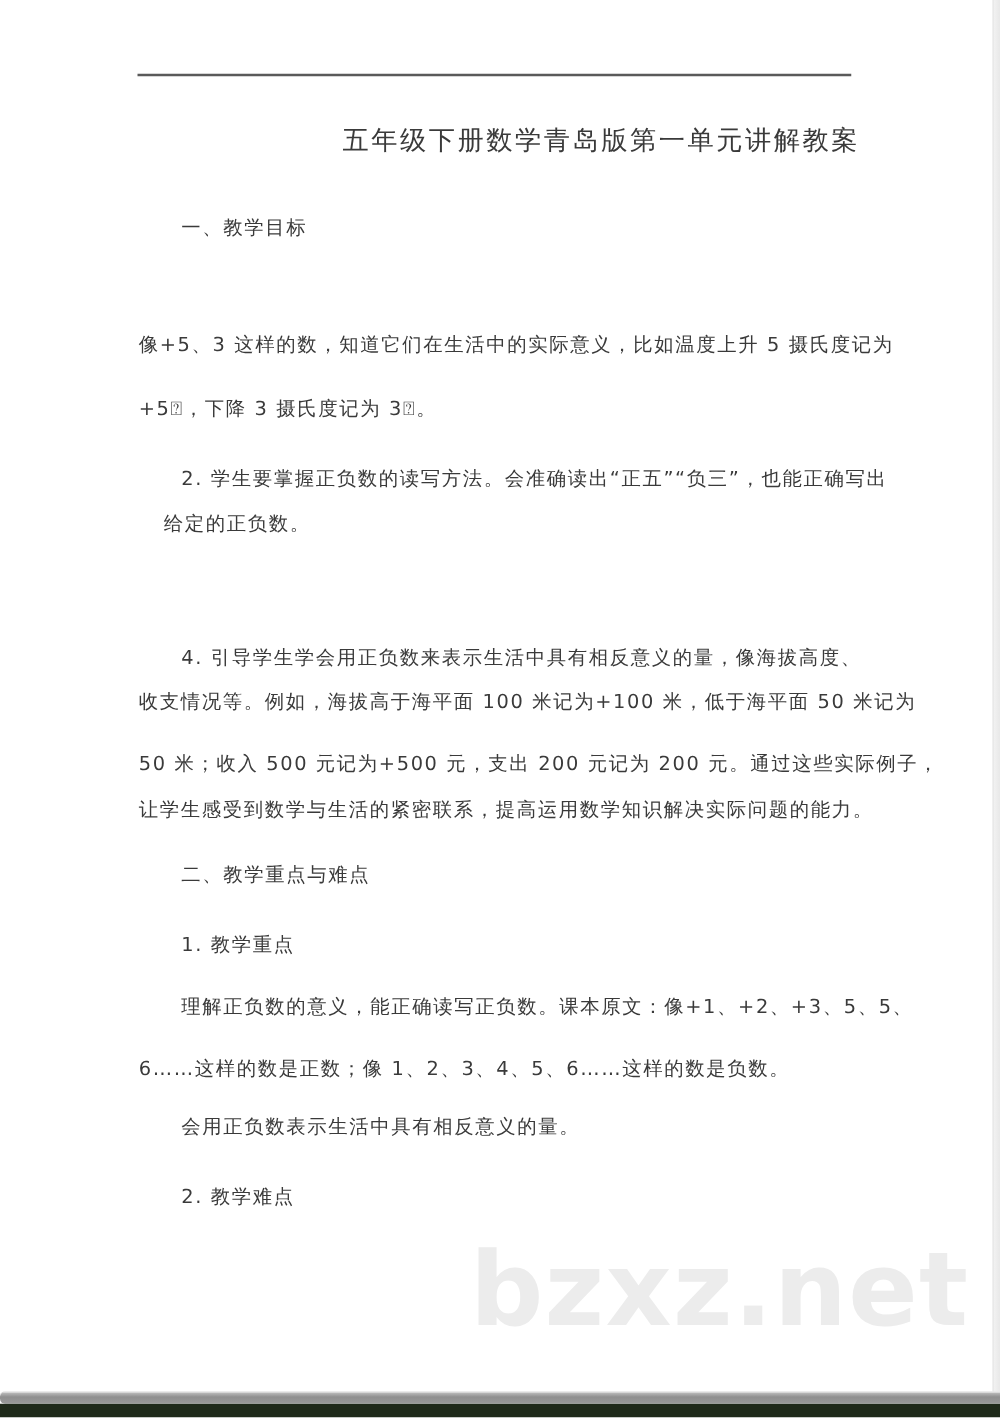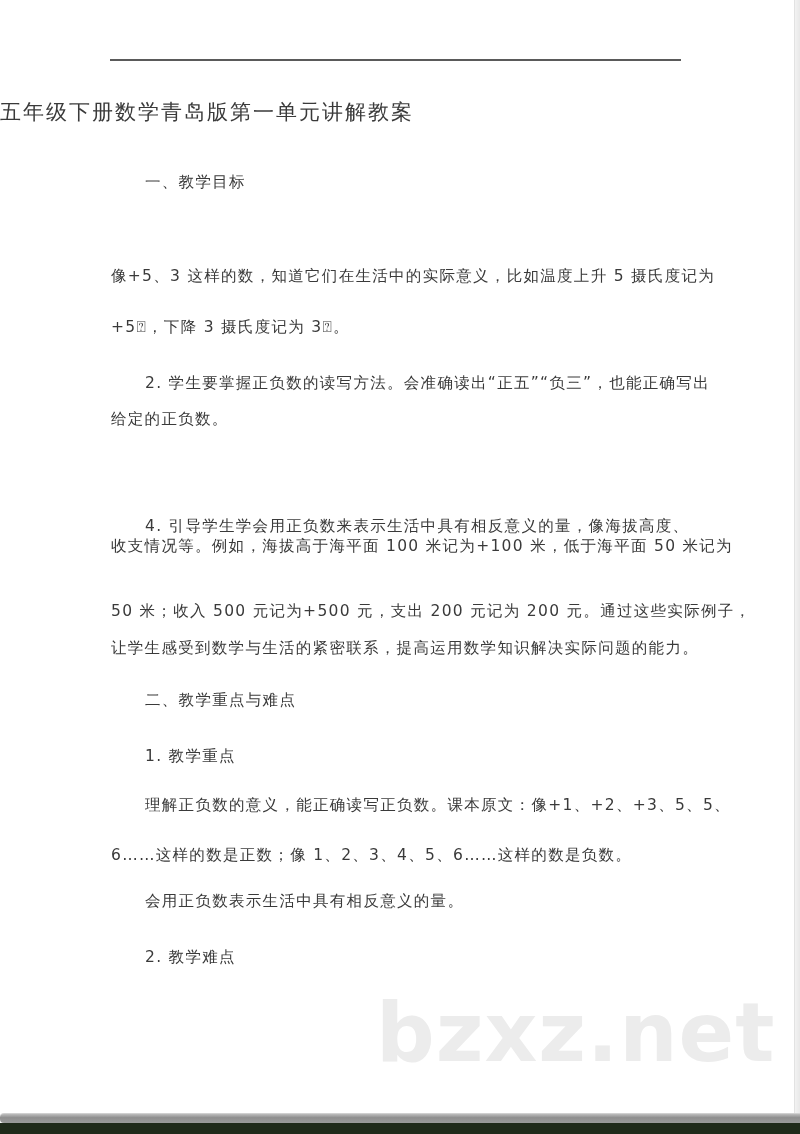--- a/index.html
+++ b/index.html
@@ -34,21 +34,21 @@
       left: 110px;
       top: 59px;
       width: 571px;
       height: 2px;
       background: #5a5a5a;
     }
     .title {
       position: absolute;
       left: 0; width: 688px;
       top: 98px;
-      text-align: left;
+      text-align: right;
       font-size: 21px;
       letter-spacing: 2px;
       color: #3a3a3a;
     }
     .line {
       position: absolute;
       font-size: 15.5px;
       letter-spacing: 1.3px;
       white-space: nowrap;
       color: #3a3a3a;
@@ -87,25 +87,25 @@
   <div class="top-rule"></div>
 
   <div class="title">五年级下册数学青岛版第一单元讲解教案</div>
 
   <div class="line ind" style="top:172px;">一、教学目标</div>
 
   <div class="line flush" style="top:266px;">像+5、3 这样的数，知道它们在生活中的实际意义，比如温度上升 5 摄氏度记为</div>
   <div class="line flush" style="top:317px;">+5⍰，下降 3 摄氏度记为 3⍰。</div>
 
   <div class="line ind" style="top:373px;">2. 学生要掌握正负数的读写方法。会准确读出“正五”“负三”，也能正确写出</div>
-  <div class="line flush" style="top:409px;">给定的正负数。</div>
+  <div class="line flush" style="top:409px;margin-left:20px;">给定的正负数。</div>
 
 
   <div class="line ind" style="top:516px;">4. 引导学生学会用正负数来表示生活中具有相反意义的量，像海拔高度、</div>
-  <div class="line flush" style="top:536px;text-align:center;">收支情况等。例如，海拔高于海平面 100 米记为+100 米，低于海平面 50 米记为</div>
+  <div class="line flush" style="top:551px;text-align:center;">收支情况等。例如，海拔高于海平面 100 米记为+100 米，低于海平面 50 米记为</div>
   <div class="line flush" style="top:601px;">50 米；收入 500 元记为+500 元，支出 200 元记为 200 元。通过这些实际例子，</div>
   <div class="line flush" style="top:638px;">让学生感受到数学与生活的紧密联系，提高运用数学知识解决实际问题的能力。</div>
 
   <div class="line ind" style="top:690px;">二、教学重点与难点</div>
 
   <div class="line ind" style="top:746px;">1. 教学重点</div>
 
   <div class="line ind" style="top:795px;">理解正负数的意义，能正确读写正负数。课本原文：像+1、+2、+3、5、5、</div>
   <div class="line flush" style="top:845px;">6……这样的数是正数；像 1、2、3、4、5、6……这样的数是负数。</div>
 

